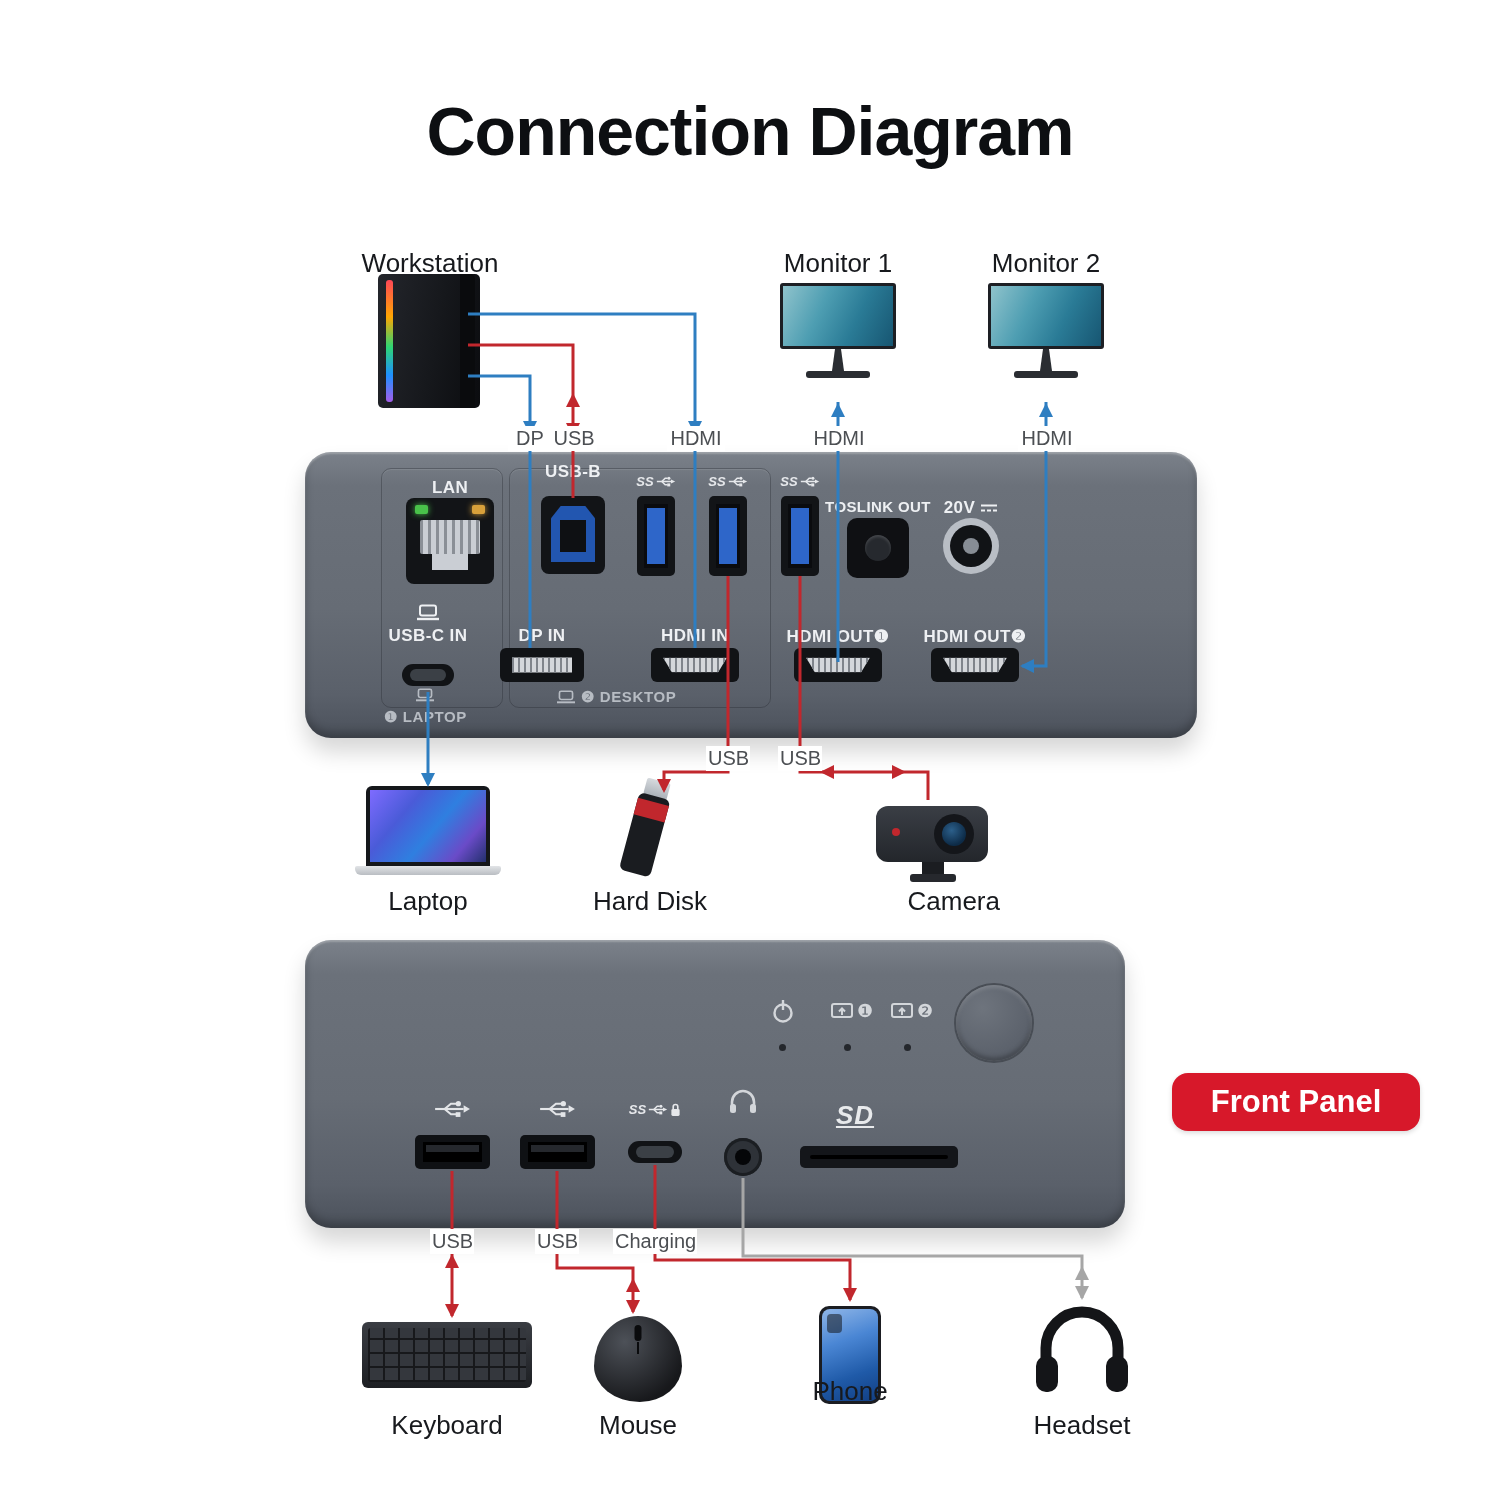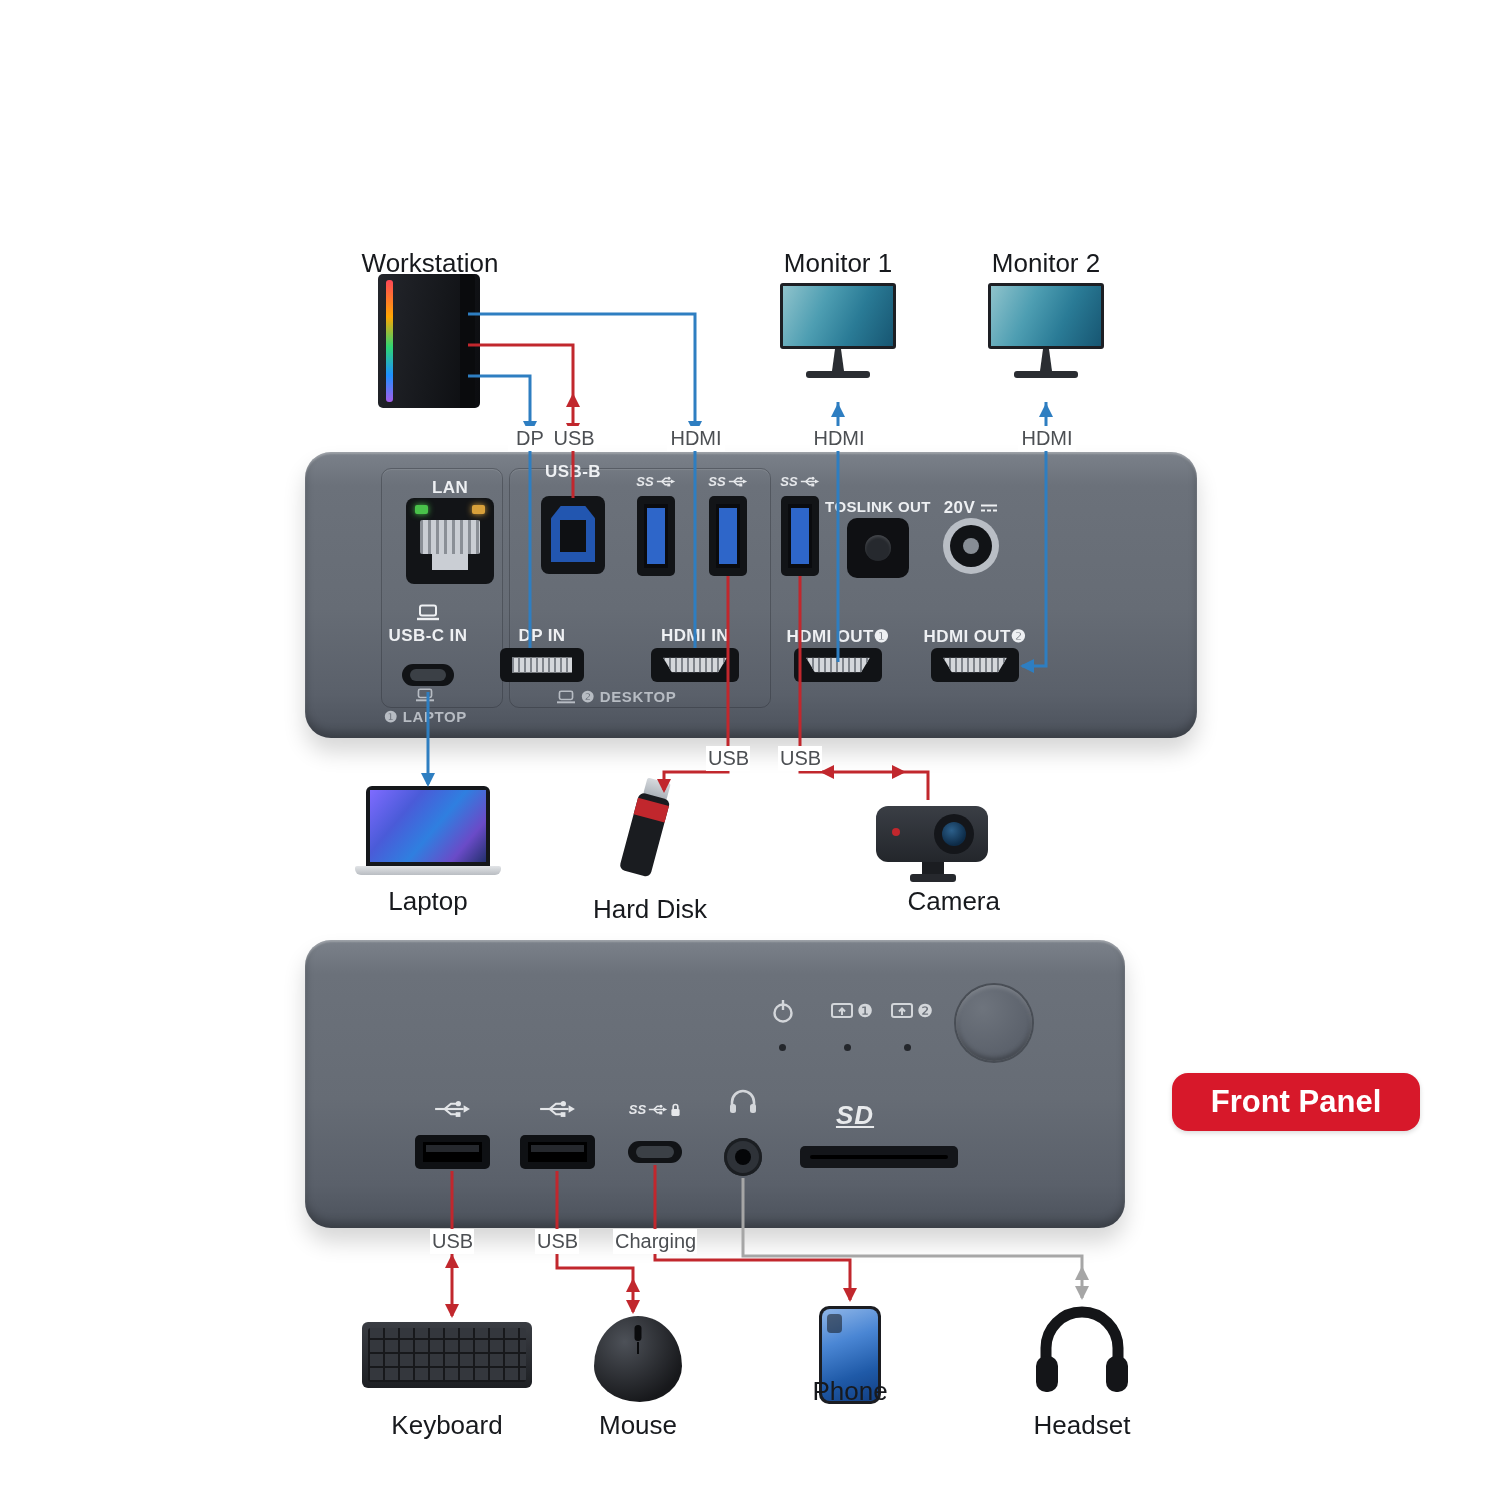--- a/index.html
+++ b/index.html
@@ -32,20 +32,21 @@
           font-size:13px;font-style:italic;font-weight:bold;z-index:6;}
   .ind{position:absolute;display:flex;align-items:center;gap:3px;z-index:2;}
   .ind b{color:#d3d6da;font-size:18px;font-weight:normal;}
   .dot{position:absolute;width:7px;height:7px;border-radius:50%;background:#24272c;z-index:2;}
 </style>
 </head>
 <body>
 
 <div class="canvas">
 
+  <h1 class="title">Connection Diagram</h1>
 
   <div class="dev-label" style="left:350px;top:248px;width:160px;">Workstation</div>
   <div class="dev-label" style="left:758px;top:248px;width:160px;">Monitor 1</div>
   <div class="dev-label" style="left:966px;top:248px;width:160px;">Monitor 2</div>
 
   <div class="abs" style="left:378px;top:274px;width:102px;height:134px;z-index:2;">
     <div style="position:absolute;inset:0;background:linear-gradient(100deg,#24262c 0%,#16181c 55%,#0b0c0f 100%);border-radius:5px;"></div>
     <div style="position:absolute;left:8px;top:6px;width:7px;height:122px;border-radius:3px;background:linear-gradient(180deg,#ff4757,#ffa502 30%,#2ed573 55%,#1e90ff 78%,#a55eea 100%);"></div>
     <div style="position:absolute;right:5px;top:0;width:15px;height:134px;background:#0a0b0d;border-radius:0 5px 5px 0;"></div>
   </div>
@@ -228,21 +229,21 @@
     <div style="position:absolute;left:0;top:8px;width:112px;height:56px;background:linear-gradient(#3a3e45,#23262b);border-radius:12px;"></div>
     <div style="position:absolute;left:58px;top:16px;width:40px;height:40px;border-radius:50%;background:#14161a;">
       <div style="position:absolute;inset:8px;border-radius:50%;background:radial-gradient(circle at 40% 35%,#2c5f8a,#0d2b47 70%);"></div>
     </div>
     <div style="position:absolute;left:16px;top:30px;width:8px;height:8px;border-radius:50%;background:#c1272d;"></div>
     <div style="position:absolute;left:46px;top:64px;width:22px;height:13px;background:#1b1d21;"></div>
     <div style="position:absolute;left:34px;top:76px;width:46px;height:8px;background:#26282d;border-radius:3px;"></div>
   </div>
 
   <div class="dev-label" style="left:358px;top:886px;width:140px;">Laptop</div>
-  <div class="dev-label" style="left:580px;top:886px;width:140px;margin-top:8px;">Hard Disk</div>
+  <div class="dev-label" style="left:580px;top:886px;width:140px;">Hard Disk</div>
   <div class="dev-label" style="left:860px;top:886px;width:140px;text-align:right;">Camera</div>
 
   <div class="dock" style="left:305px;top:940px;width:820px;height:288px;">
 
     <svg class="abs" style="left:465px;top:58px;z-index:2;" width="26" height="27" viewBox="0 0 26 27">
         <circle cx="13" cy="15" r="8.5" fill="none" stroke="#d3d6da" stroke-width="2.4"></circle>
         <line x1="13" y1="2" x2="13" y2="12" stroke="#d3d6da" stroke-width="2.4"></line>
       </svg>
     <span class="ind" style="left:525px;top:60px;">
       <svg width="24" height="19" viewBox="0 0 24 19">

